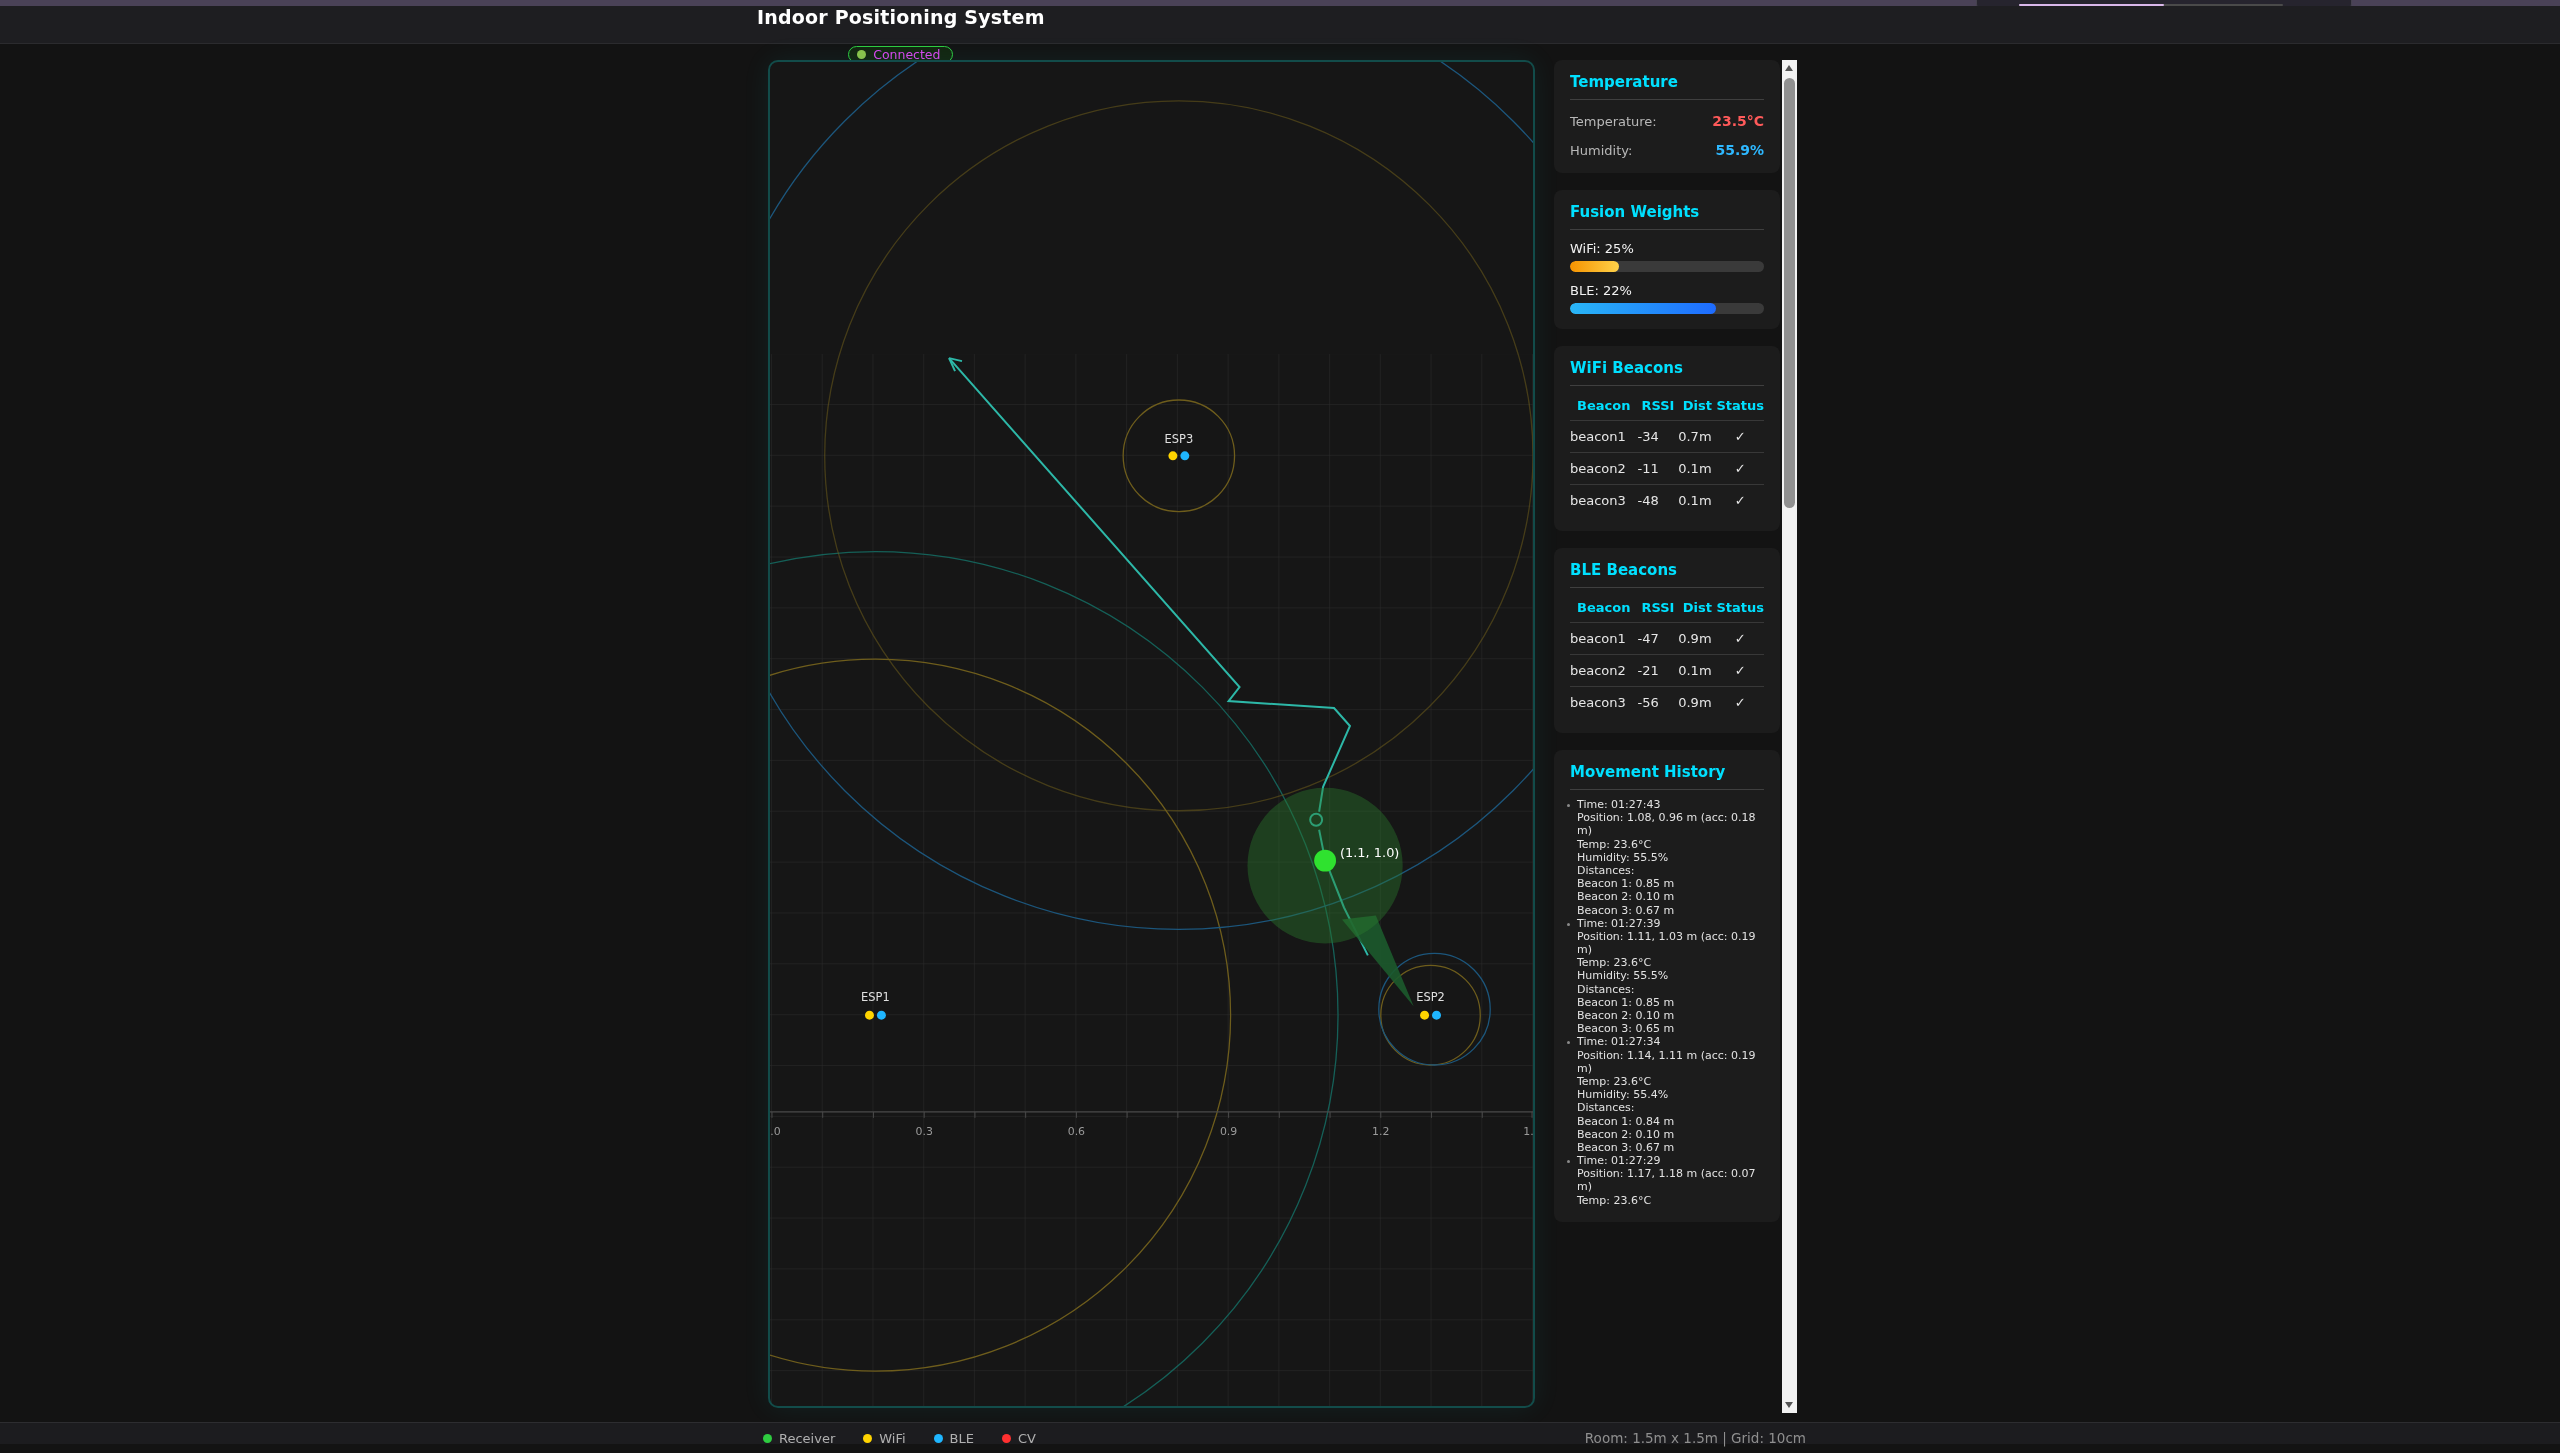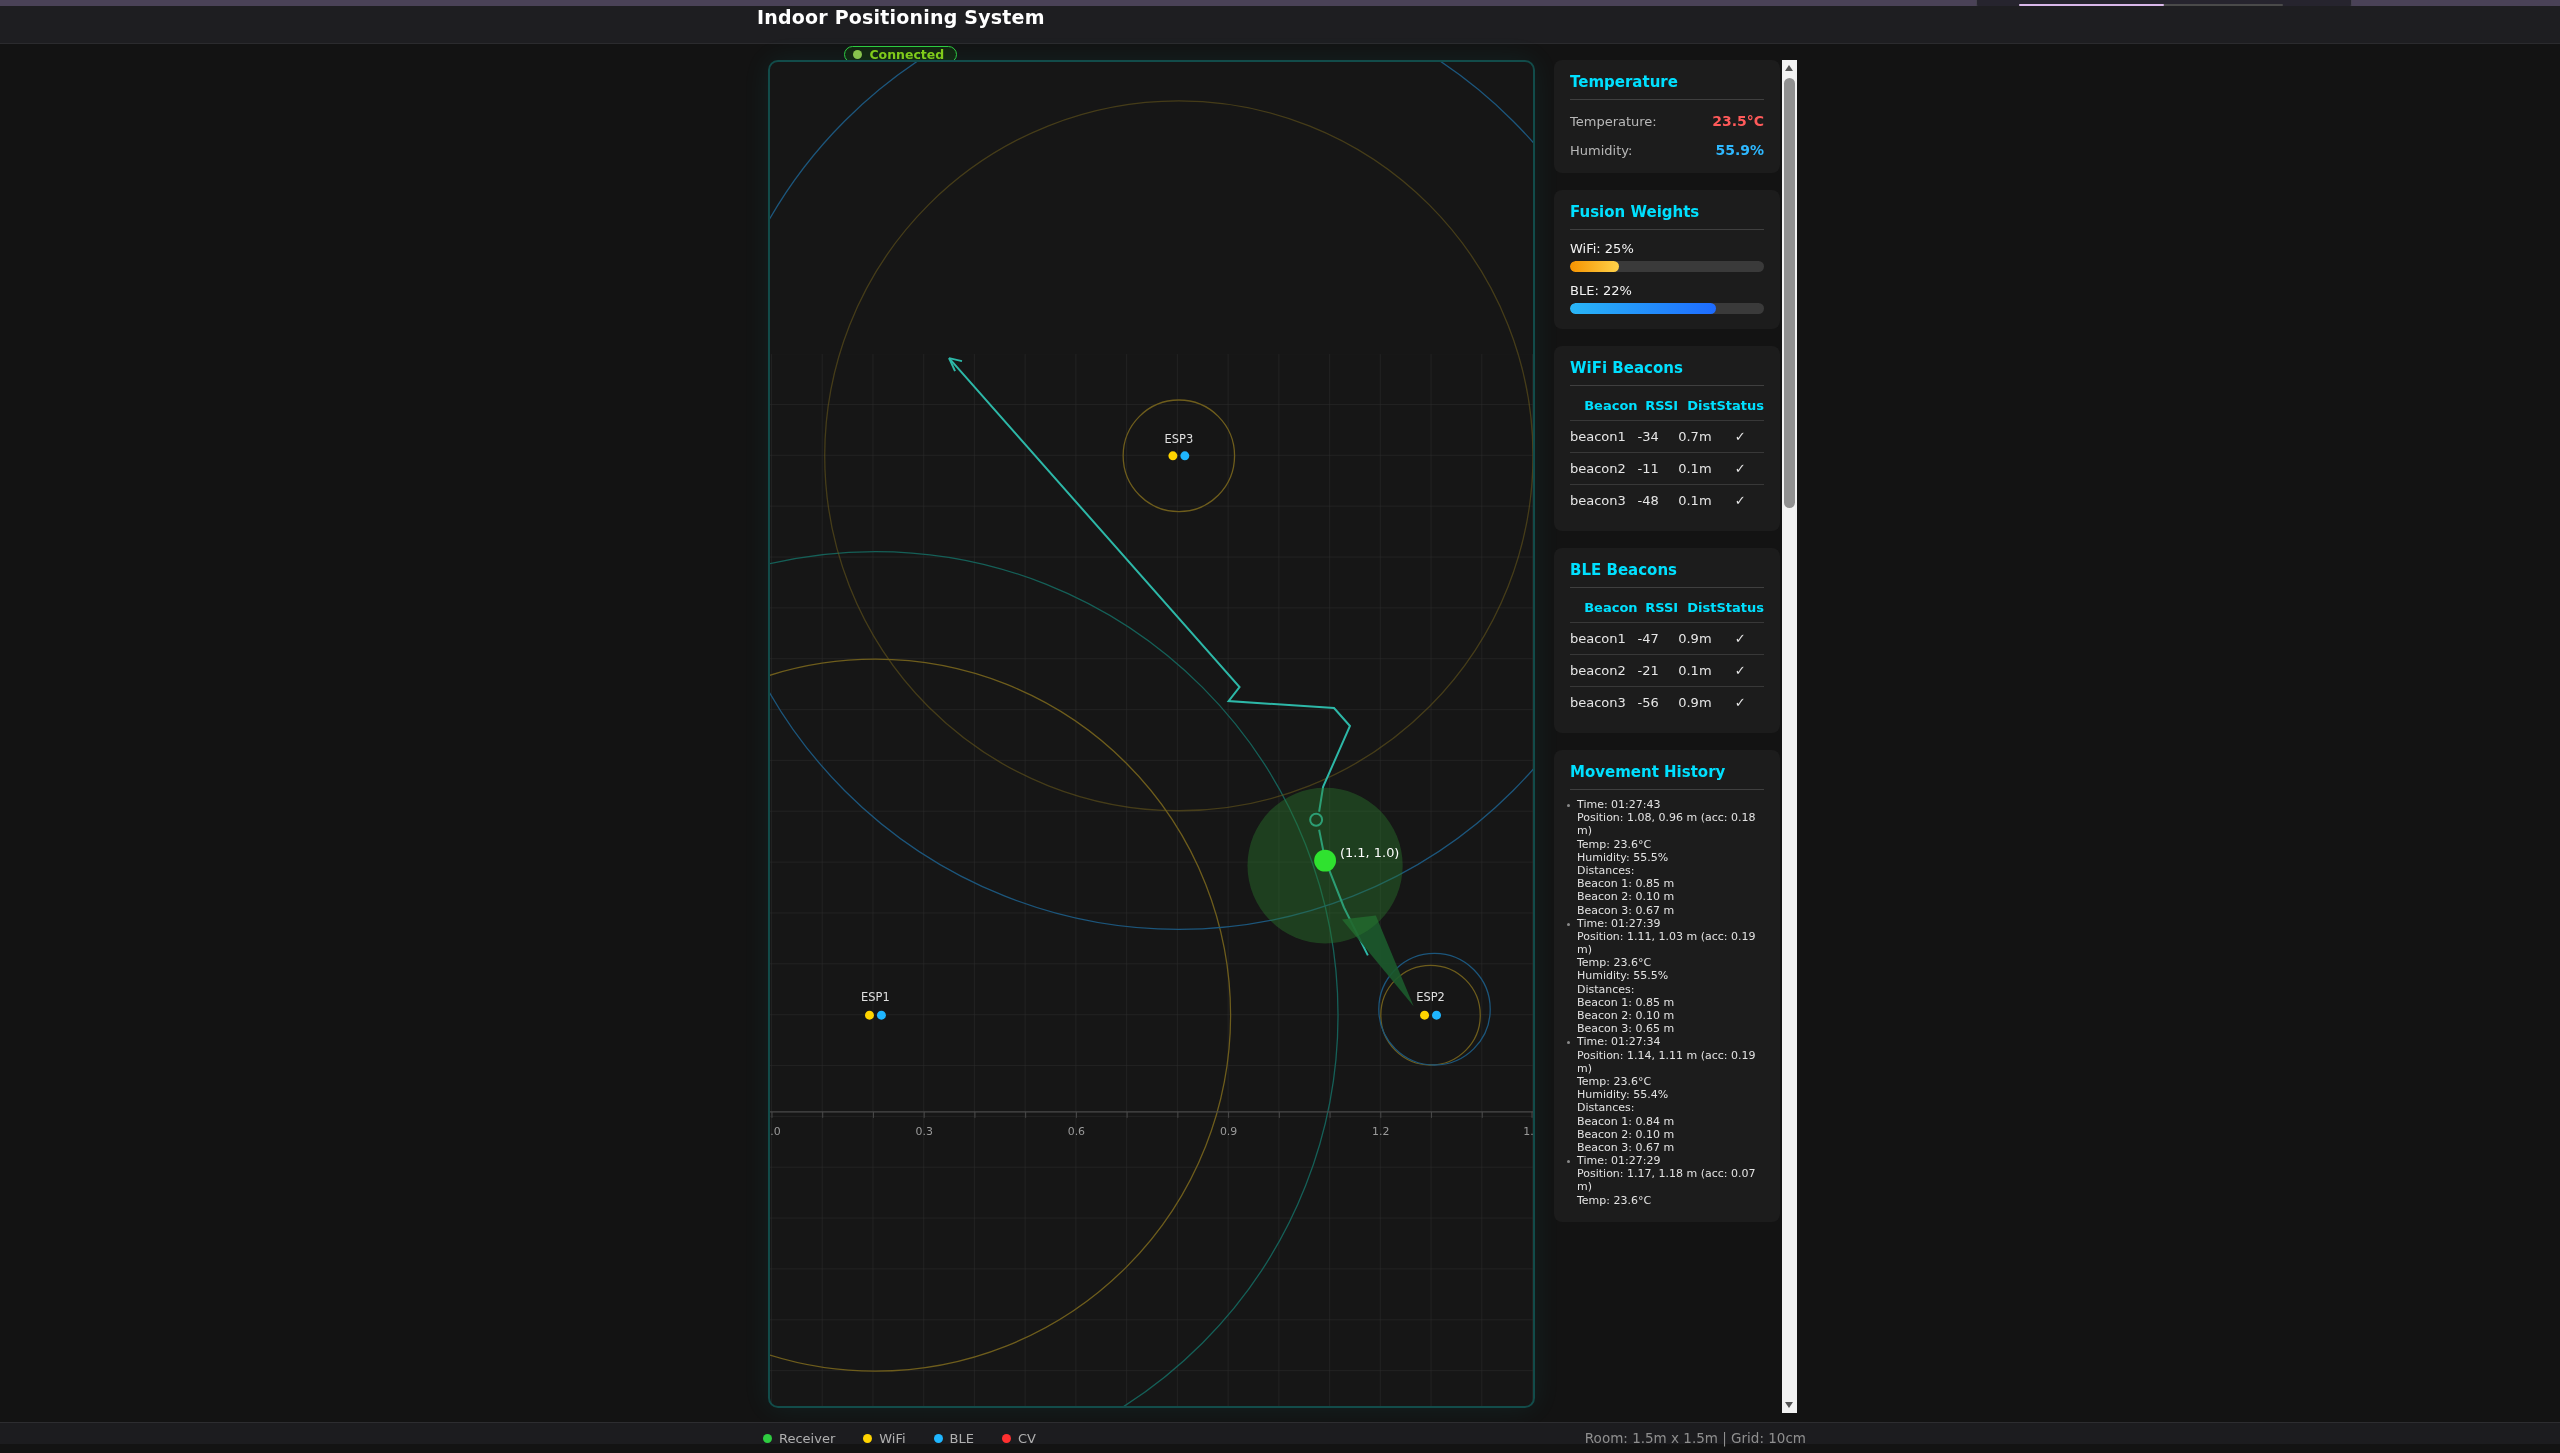--- a/index.html
+++ b/index.html
@@ -16,21 +16,21 @@
   .pill-track{position:absolute;left:42px;top:4px;width:264px;height:2px;background:#4a4a4a;border-radius:2px;}
   .pill-fill{position:absolute;left:0;top:0;height:2px;background:#d9b7ea;border-radius:2px;}
   
   .header-bar{position:absolute;left:0;top:6px;width:2560px;height:38px;background:#1e1e21;
     border-bottom:1px solid #2b2b2e;box-sizing:border-box;}
   .header-content{position:absolute;left:757px;top:0;height:38px;display:flex;align-items:center;gap:18px;flex-direction:column;}
   .app-title{color:#ffffff;font-size:19px;font-weight:bold;letter-spacing:.2px;white-space:nowrap;}
   .conn-badge{display:flex;align-items:center;gap:7px;height:22px;padding:0 12px 0 8px;
     border:1px solid #2ecc40;border-radius:12px;background:#13240f;}
   .conn-dot{width:9px;height:9px;border-radius:50%;background:#8bc34a;}
-  .conn-label{color:#84cc16;font-size:12.5px;font-weight:bold;}
+  .conn-label{color:#d946ef;font-size:12.5px;font-weight:normal;}
   
   .map-wrap{position:absolute;left:768px;top:60px;width:767px;height:1348px;box-sizing:border-box;
     background:#161616;border:2px solid #124c4a;border-radius:10px;overflow:hidden;
     box-shadow:0 0 28px rgba(0,220,220,.08);}
   .map-wrap svg{display:block;width:100%;height:100%;}
   .map-wrap text{font-family:"DejaVu Sans","Liberation Sans",sans-serif;}
   .tick-label{fill:#9a9a9a;font-size:11px;}
   .esp-label{fill:#e0e0e0;font-size:11.5px;}
   .pos-label{fill:#ffffff;font-size:13px;}
   
@@ -43,21 +43,21 @@
   .kv-label{color:#b8b8b8;font-size:13px;}
   .kv-value{color:#ffffff;font-size:14px;font-weight:bold;}
   .val-temp{color:#ff5a5a;}
   .val-hum{color:#2eb8ff;}
   .bar-label{color:#f2f2f2;font-size:13px;margin:11px 0 5px;}
   .bar-track{width:100%;height:11px;border-radius:6px;background:#3a3a3a;overflow:hidden;}
   .bar-fill{height:100%;border-radius:6px;}
   .bar-fill.wifi{background:linear-gradient(90deg,#f59300,#ffd24a);}
   .bar-fill.ble{background:linear-gradient(90deg,#29b6f6,#1e6bff);}
   table.beacon-table{width:100%;border-collapse:collapse;margin-top:6px;}
-  .beacon-table th{color:#00e0ff;font-size:13px;font-weight:bold;text-align:right;padding:6px 0 7px;}
+  .beacon-table th{color:#00e0ff;font-size:13px;font-weight:bold;text-align:center;padding:6px 0 7px;}
   .beacon-table td{color:#e6e6e6;font-size:13px;padding:8px 0;border-top:1px solid #383838;}
   .beacon-table th.c,.beacon-table td.c{text-align:center;}
   .check{color:#2ecc40;font-size:13px;}
   .history{margin-top:8px;font-size:11px;color:#e2e2e2;line-height:1.2;}
   .entry{position:relative;padding-left:7px;}
   .entry::before{content:"";position:absolute;left:-3px;top:6px;width:3px;height:3px;
     border-radius:50%;background:#8a8a8a;}
   .hline{white-space:normal;}
   
   .scrollbar{position:absolute;left:1782px;top:60px;width:15px;height:1353px;background:#f2f2f2;}

